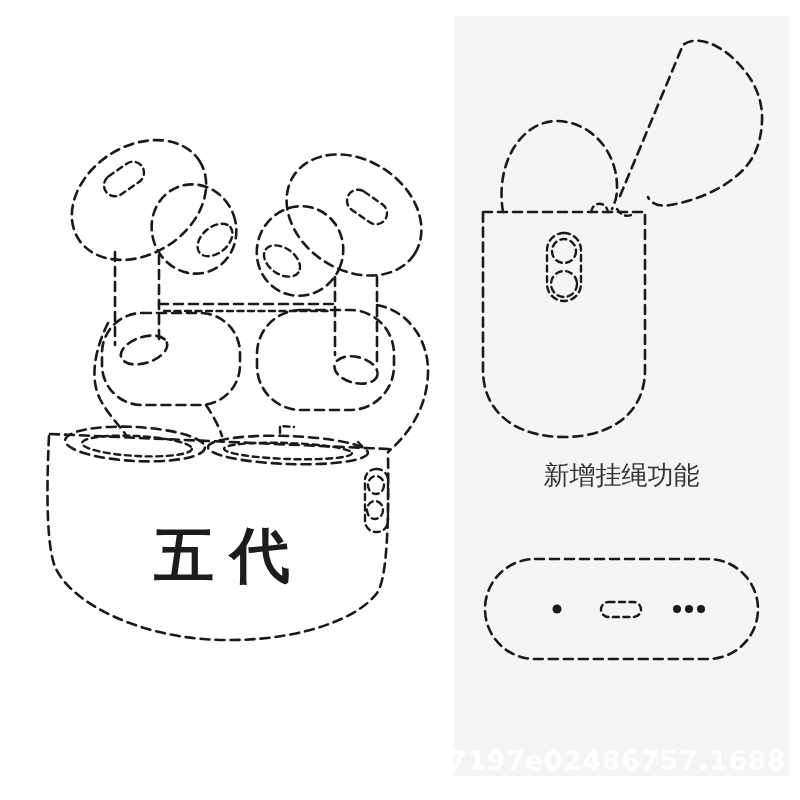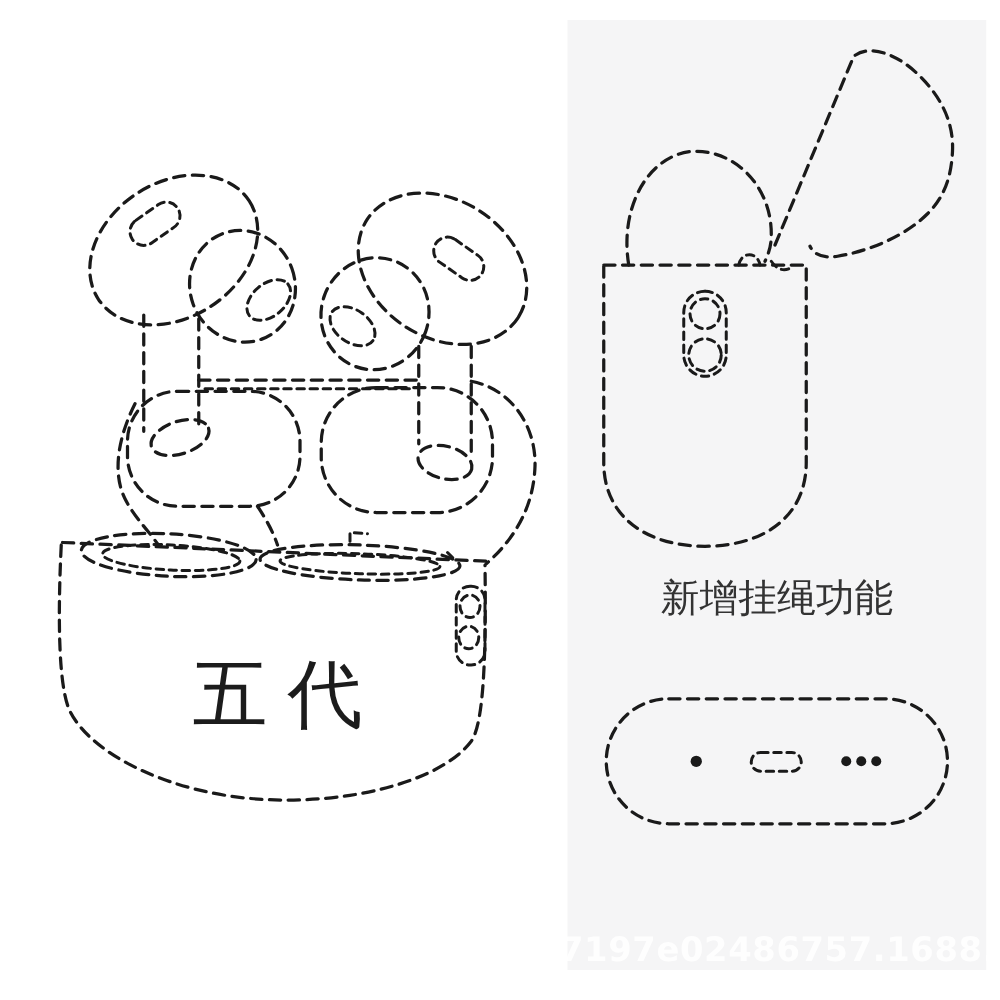--- a/index.html
+++ b/index.html
@@ -36,31 +36,31 @@
     stroke-dasharray: 6 4.5;
   }
   svg .dotfill { fill: #1a1a1a; stroke: none; }
   .case-label {
     position: absolute;
     left: 140px;
     top: 516px;
     width: 180px;
     text-align: center;
     font-size: 60px;
-    font-weight: 400;
+    font-weight: 700;
     letter-spacing: 16px;
     color: #1c1c1c;
     white-space: nowrap;
   }
   .caption {
     position: absolute;
     left: 454px;
     width: 335px;
     text-align: center;
-    font-size: 31px;
+    font-size: 26px;
     font-weight: 500;
     color: #333333;
     white-space: nowrap;
   }
   .caption-1 { top: 458px; }
   .caption-2 { top: 698px; }
   .watermark {
     position: absolute;
     left: 448px;
     top: 745px;

